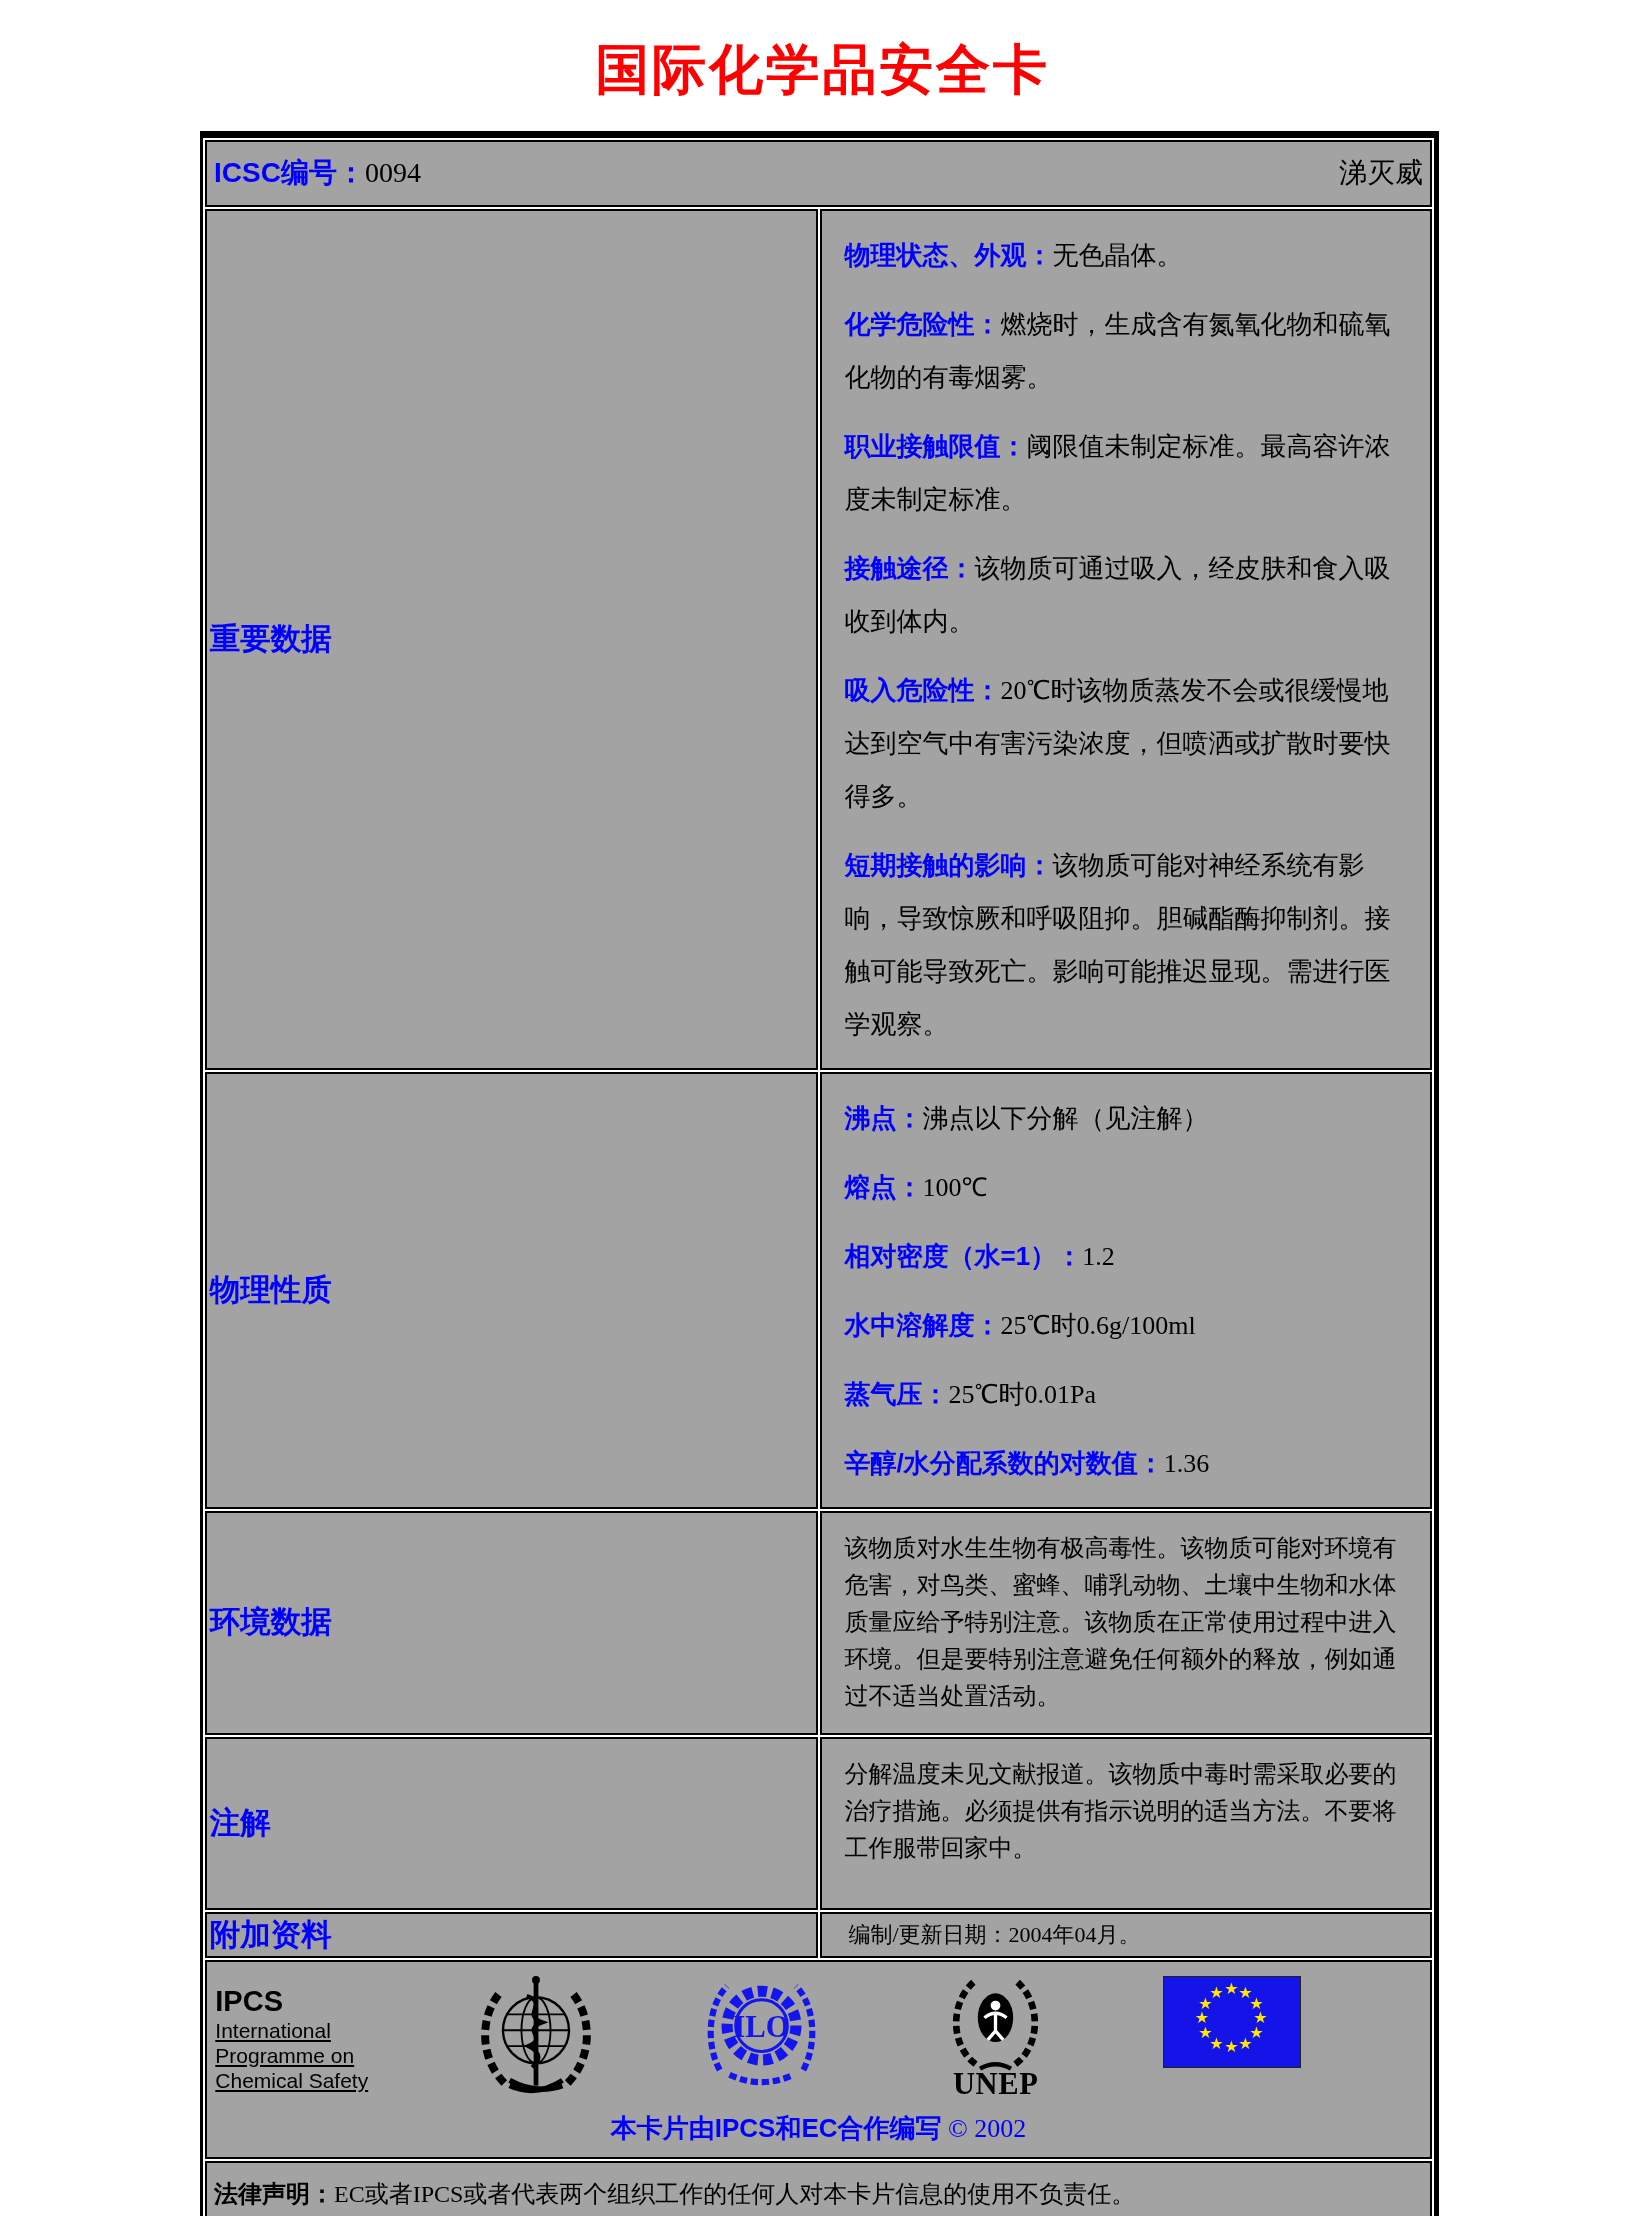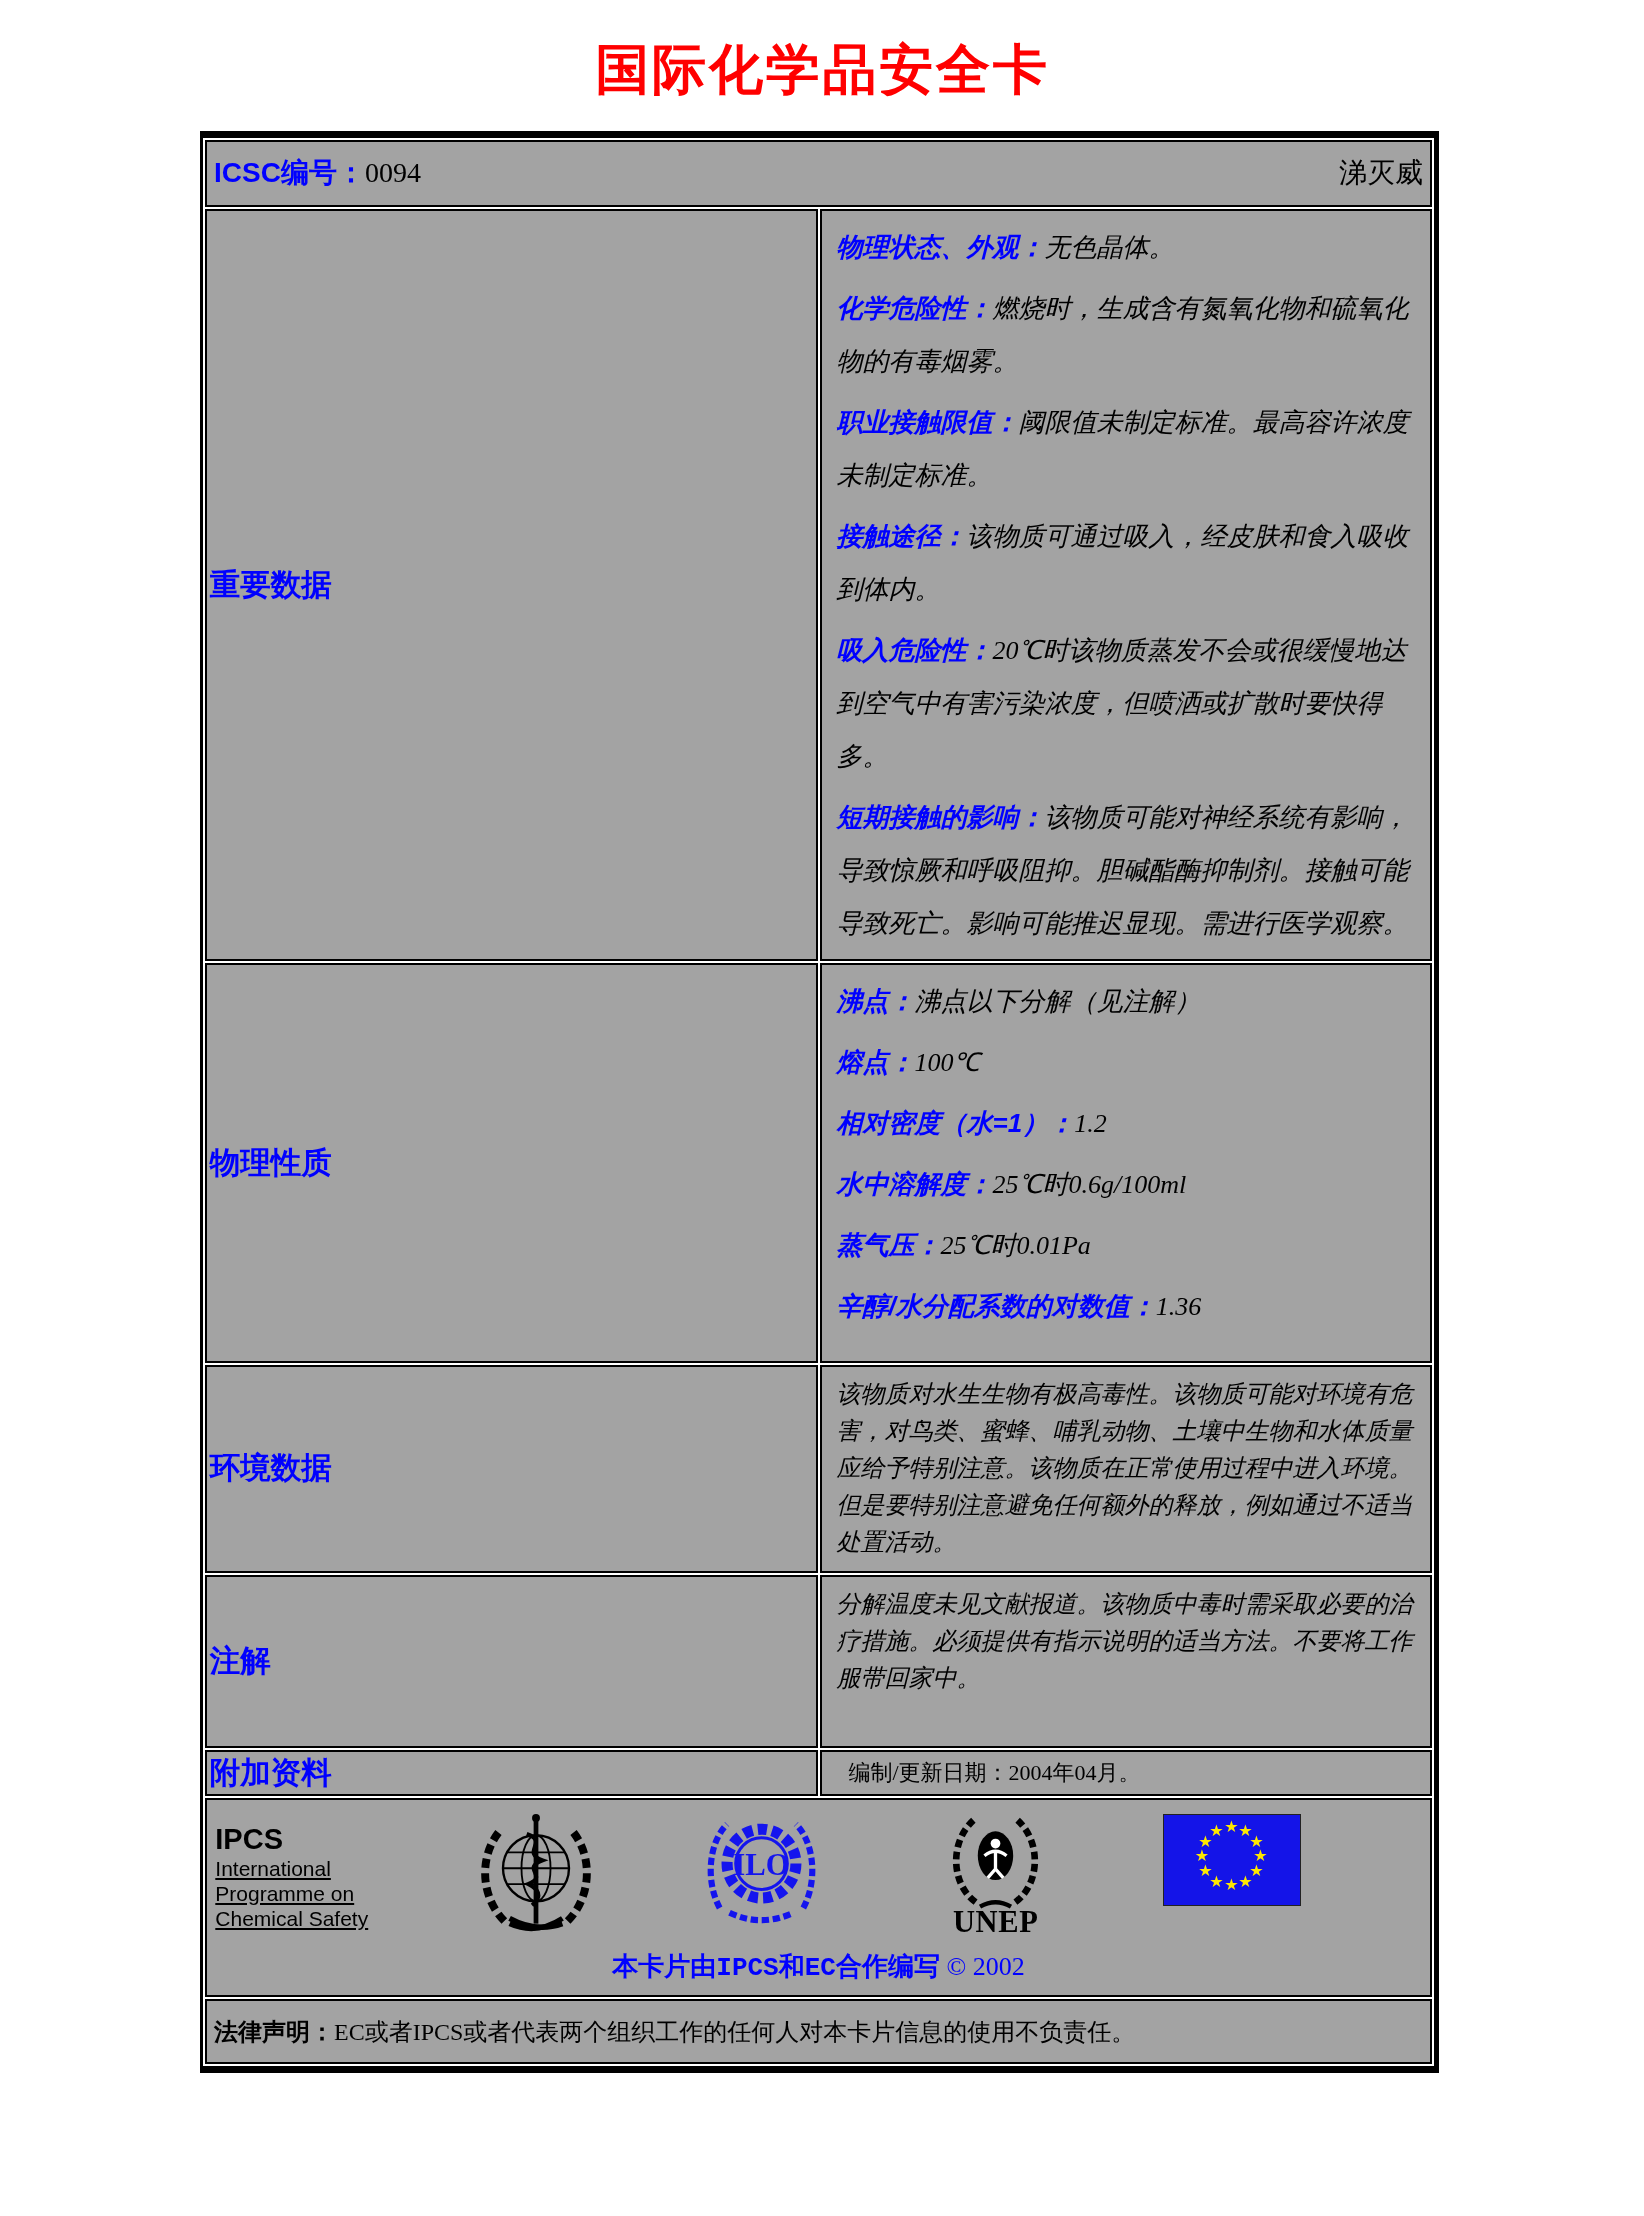--- a/index.html
+++ b/index.html
@@ -10,21 +10,21 @@
     border-style:solid;border-color:#000;border-width:7px 5.5px 7.6px 3.5px;
     margin:23.6px 0 0 200px;width:1239px;table-layout:fixed;}
   td{border:2.1px solid #000;background:#a3a3a3;vertical-align:top;padding:1.4px 7px;}
   td.label-cell{width:155px;text-align:left;vertical-align:middle;
     font-family:"Liberation Sans",sans-serif;font-weight:bold;font-size:30.5px;color:#0000FF;padding:1.4px 2.8px;}
   .hdr-cell{height:61px;vertical-align:middle;font-size:28px;}
   .hdr-flex{display:flex;justify-content:space-between;align-items:center;}
   .blab{color:#0000FF;font-family:"Liberation Sans",sans-serif;font-weight:bold;}
   .loose{line-height:53px;font-size:26px;}
   .tight{line-height:37px;font-size:24px;}
-  .loose p,.tight p{margin:8px;font-style:italic;}
+  .loose p,.tight p{margin:16px;}
   .h-important{height:664px;}
   .h-physical{height:393px;}
   .h-env{height:141px;}
   .h-notes{height:166px;}
   .h-add{height:40px;vertical-align:middle;font-size:22px;line-height:35px;padding-left:27px;}
   .h-logos{height:184px;padding:7px 8.3px 4.2px 8.3px;}
   .h-legal{height:58px;vertical-align:middle;font-size:24px;line-height:35px;}
   .legal-label{color:#000;font-family:"Liberation Sans",sans-serif;font-weight:bold;}
   .logos-flex{display:flex;align-items:flex-start;}
   .ipcs-block{width:173px;margin-top:15.3px;font-family:"Liberation Sans",sans-serif;}
@@ -32,21 +32,21 @@
   .ipcs-sub{font-size:21px;line-height:25px;text-decoration:underline;}
   .emb{display:block;}
   .who-wrap{margin-left:82px;}
   .ilo-wrap{margin-left:98px;}
   .unep-wrap{margin-left:117px;text-align:center;}
   .unep-text{font-family:"Liberation Serif",serif;font-weight:bold;font-size:30.5px;line-height:30.5px;margin-top:-4.2px;letter-spacing:0.7px;}
   .eu-flag{margin-left:112px;margin-top:7px;width:136px;height:90px;background:#1414E8;
     position:relative;border:0.7px solid #222;}
   .eu-star{position:absolute;color:#FFE800;font-size:16px;line-height:16px;font-family:"DejaVu Sans",sans-serif;}
   .credit-line{text-align:center;margin-top:8.3px;font-size:26px;color:#0000FF;}
-  .credit-main{font-family:Liberation Mono, monospace;font-weight:bold;}
+  .credit-main{font-family:Liberation Sans, sans-serif;font-weight:bold;}
   .credit-year{font-family:"Liberation Serif",serif;}
 </style>
 </head>
 <body>
 
 <div class="page-title">国际化学品安全卡</div>
 
 <table class="card">
 
   <tbody>

